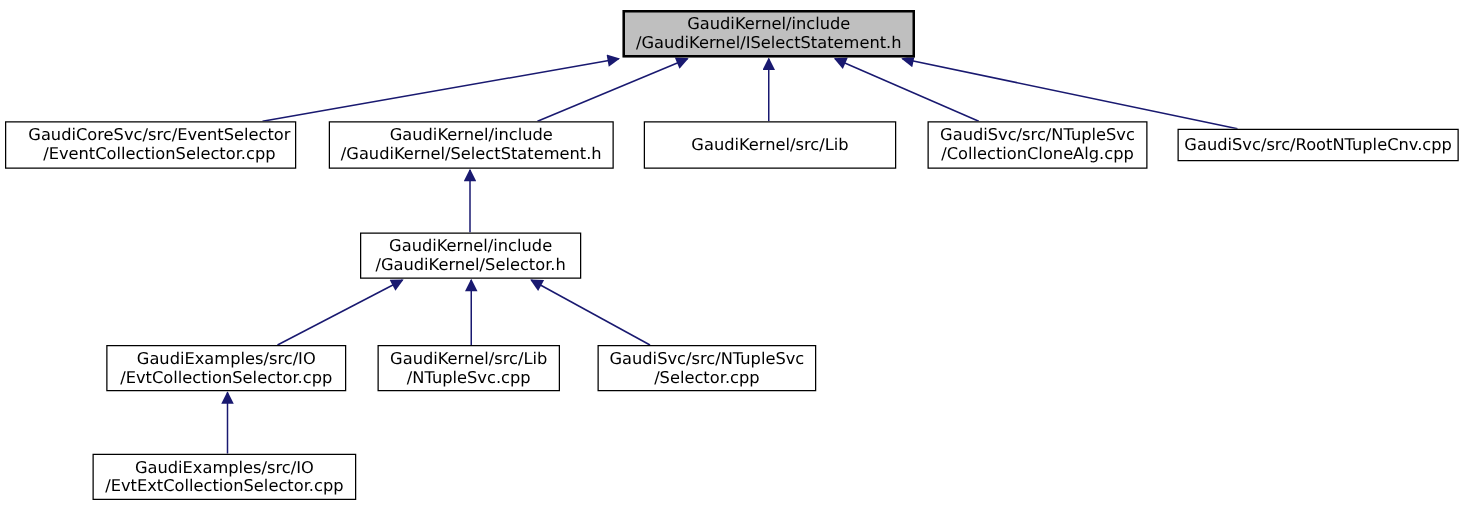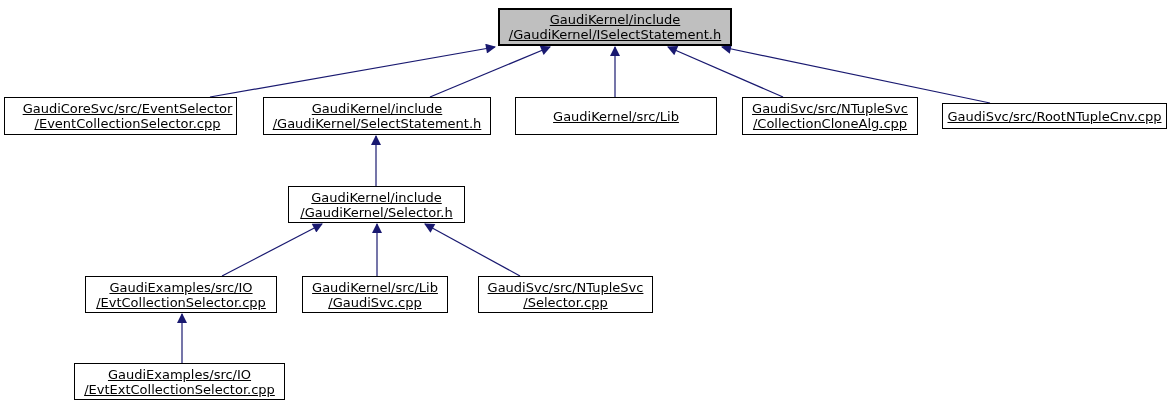--- a/index.html
+++ b/index.html
@@ -29,21 +29,21 @@
     font-size:13px;line-height:15px;
     color:var(--text-color,#000000);
     white-space:nowrap;
     cursor:pointer;
     text-align:center;
   }
   .node.hl{
     background:var(--hl-bg,#bfbfbf);
     border-width:2px;
   }
-  .node .nl{display:block;text-decoration:underline;}
+  .node .nl{display:block;}
 </style>
 </head>
 <body>
 
 <div class="graph-canvas">
   <svg class="edge-layer">
     <defs>
       <marker id="arrow" viewBox="0 0 10 10" refX="9" refY="5" markerWidth="14" markerHeight="10" markerUnits="userSpaceOnUse" orient="auto">
         <path d="M 0 0 L 10 5 L 0 10 z" fill="#191970"></path>
       </marker>
@@ -84,21 +84,21 @@
     <div class="node" style="left: 288px; top: 186px; width: 177px; height: 37px;">
       <span class="nl">GaudiKernel/include</span>
       <span class="nl">/GaudiKernel/Selector.h</span>
     </div>
     <div class="node" style="left: 85px; top: 276px; width: 192px; height: 37px;">
       <span class="nl">GaudiExamples/src/IO</span>
       <span class="nl">/EvtCollectionSelector.cpp</span>
     </div>
     <div class="node" style="left: 302px; top: 276px; width: 146px; height: 37px;">
       <span class="nl">GaudiKernel/src/Lib</span>
-      <span class="nl">/GaudiSvc.cpp</span>
+      <span class="nl">/NTupleSvc.cpp</span>
     </div>
     <div class="node" style="left: 478px; top: 276px; width: 175px; height: 37px;">
       <span class="nl">GaudiSvc/src/NTupleSvc</span>
       <span class="nl">/Selector.cpp</span>
     </div>
     <div class="node" style="left: 74px; top: 363px; width: 211px; height: 37px;">
       <span class="nl">GaudiExamples/src/IO</span>
       <span class="nl">/EvtExtCollectionSelector.cpp</span>
     </div>
   </div>

